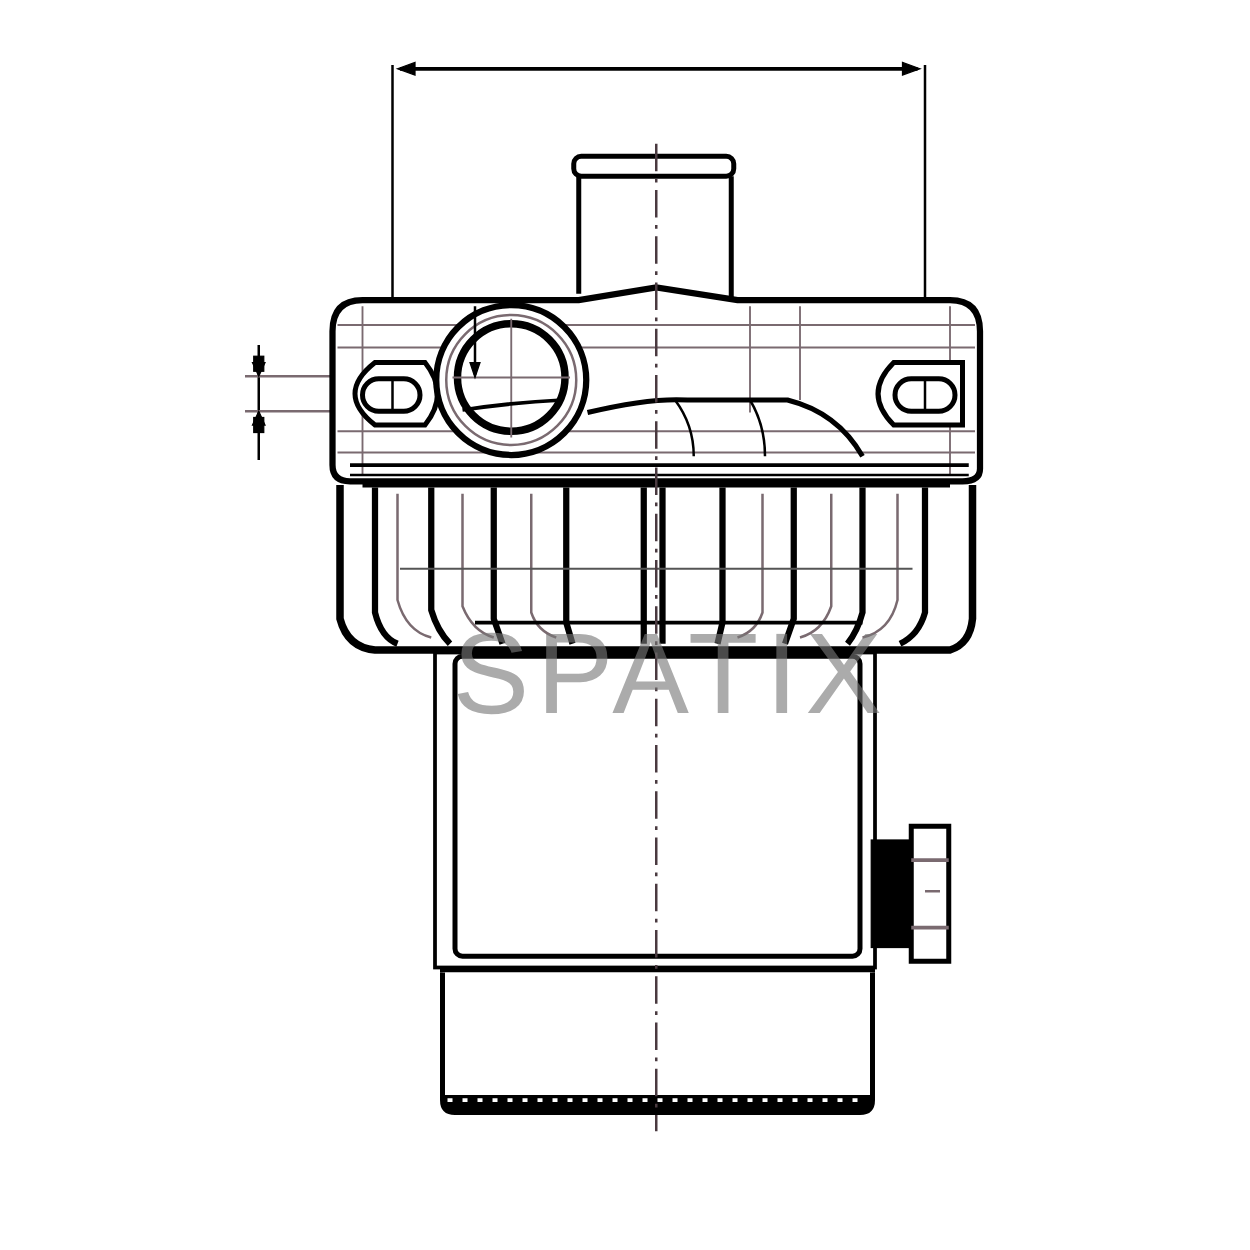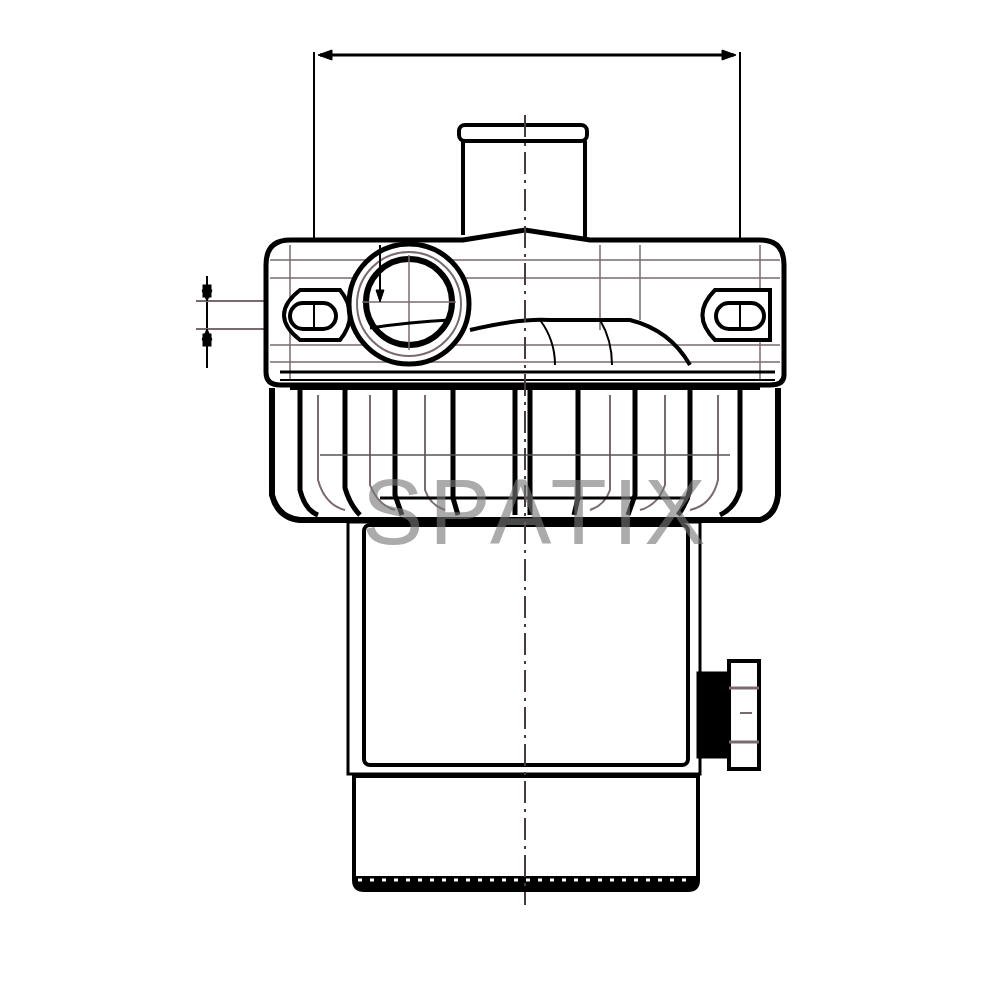--- a/index.html
+++ b/index.html
@@ -1,18 +1,18 @@
 <!DOCTYPE html>
 <html><head>
 <meta charset="utf-8">
 <style>
   html,body{margin:0;padding:0;background:#ffffff;}
   body{width:1000px;height:1000px;position:relative;overflow:hidden;font-family:"Liberation Sans",sans-serif;}
   #drawing{position:absolute;left:0;top:0;width:1000px;height:1000px;}
-  .wm{position:absolute;left:362px;top:466px;font-family:"Liberation Sans",sans-serif;font-size:92px;letter-spacing:6px;color:rgba(120,120,120,0.62);line-height:1;pointer-events:none;}
+  .wm{position:absolute;left:362px;top:493px;font-family:"Liberation Sans",sans-serif;font-size:92px;letter-spacing:6px;color:rgba(120,120,120,0.62);line-height:1;pointer-events:none;}
 </style>
 </head>
 <body>
 
 <svg id="drawing" viewBox="0 0 1000 1000" xmlns="http://www.w3.org/2000/svg">
 
   <g stroke="#000" fill="#000">
     <line x1="314" y1="52" x2="314" y2="300" stroke-width="2"></line>
     <line x1="740" y1="52" x2="740" y2="300" stroke-width="2"></line>
     <line x1="320" y1="55" x2="734" y2="55" stroke-width="3"></line>

